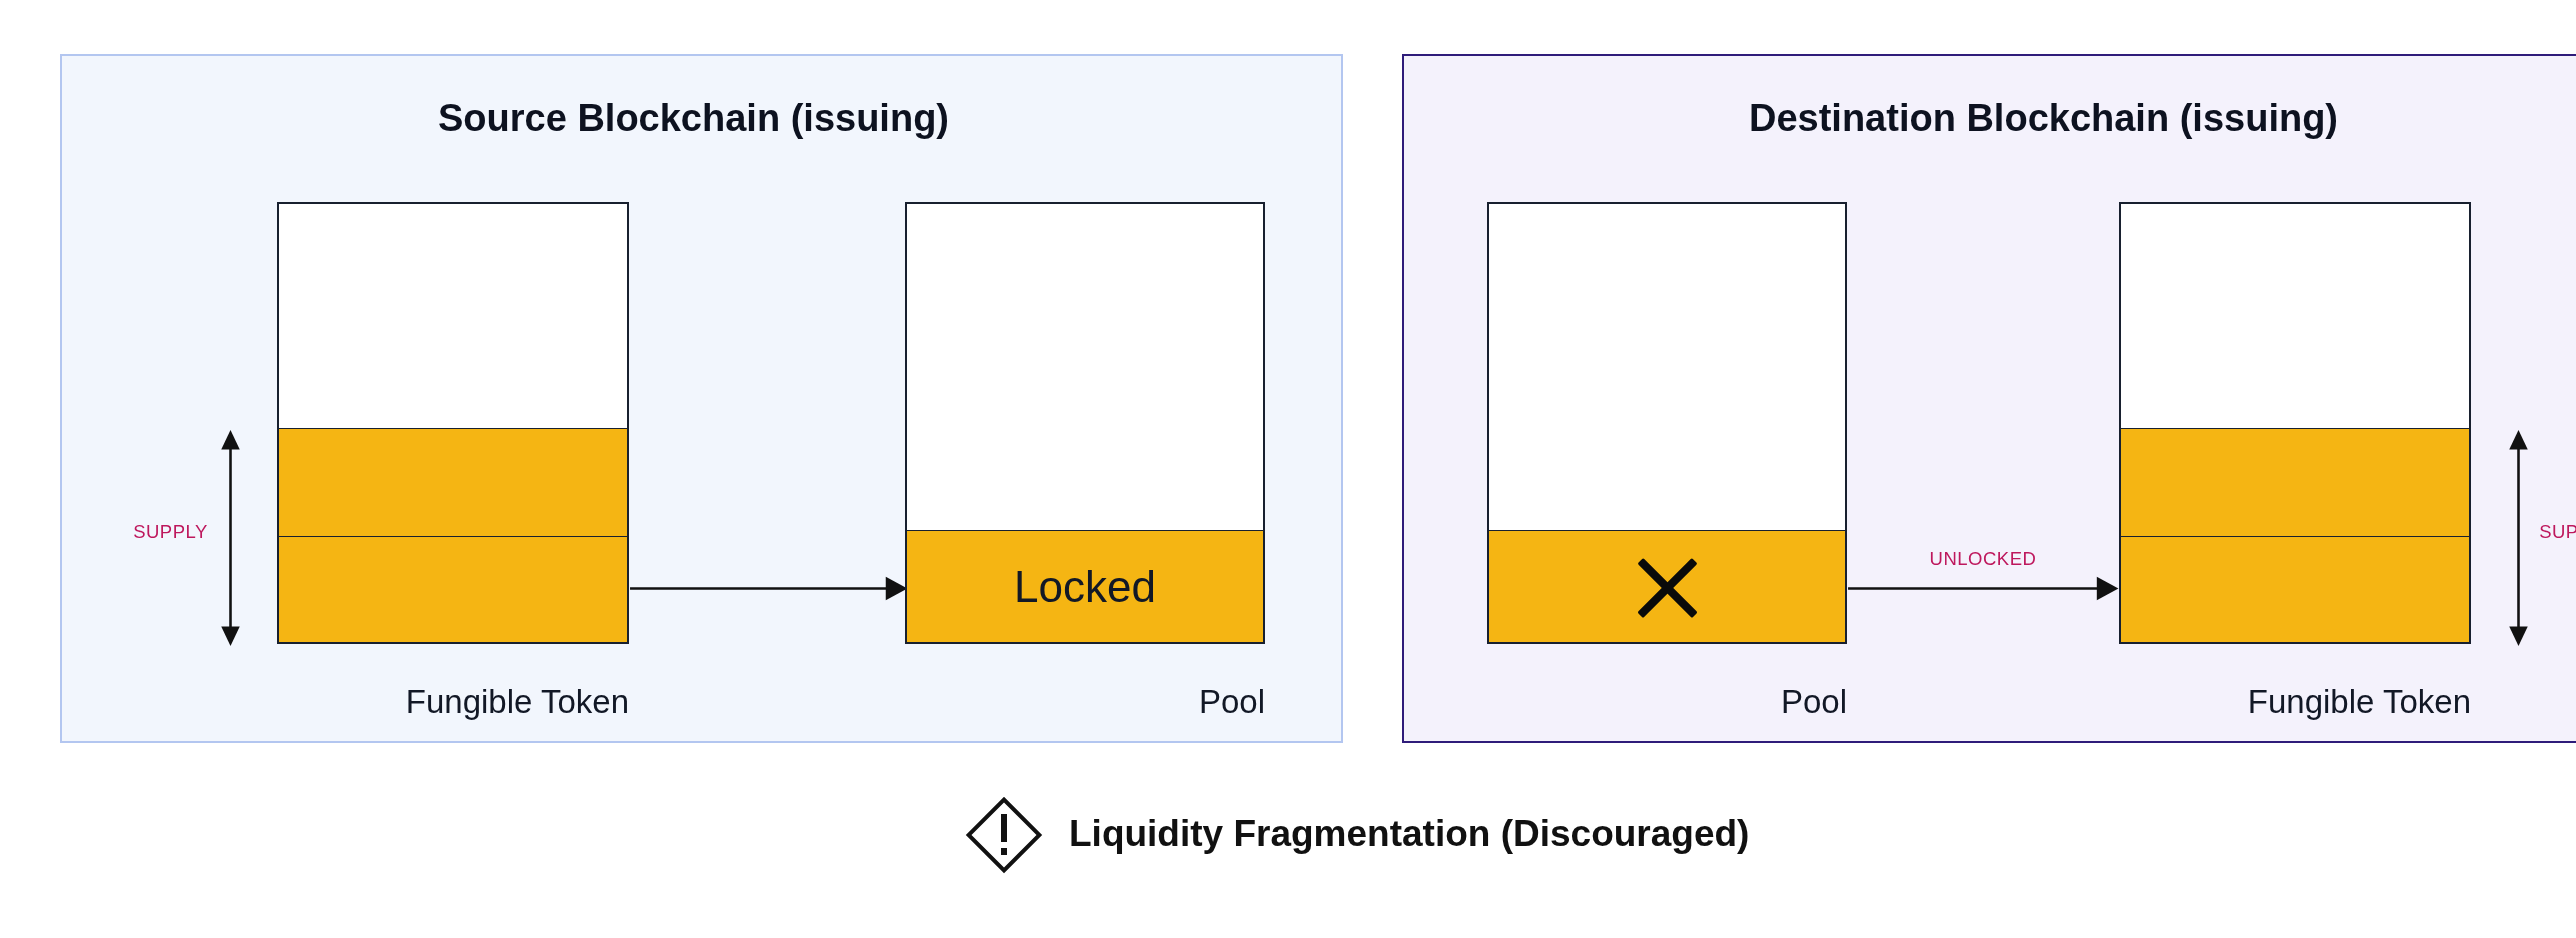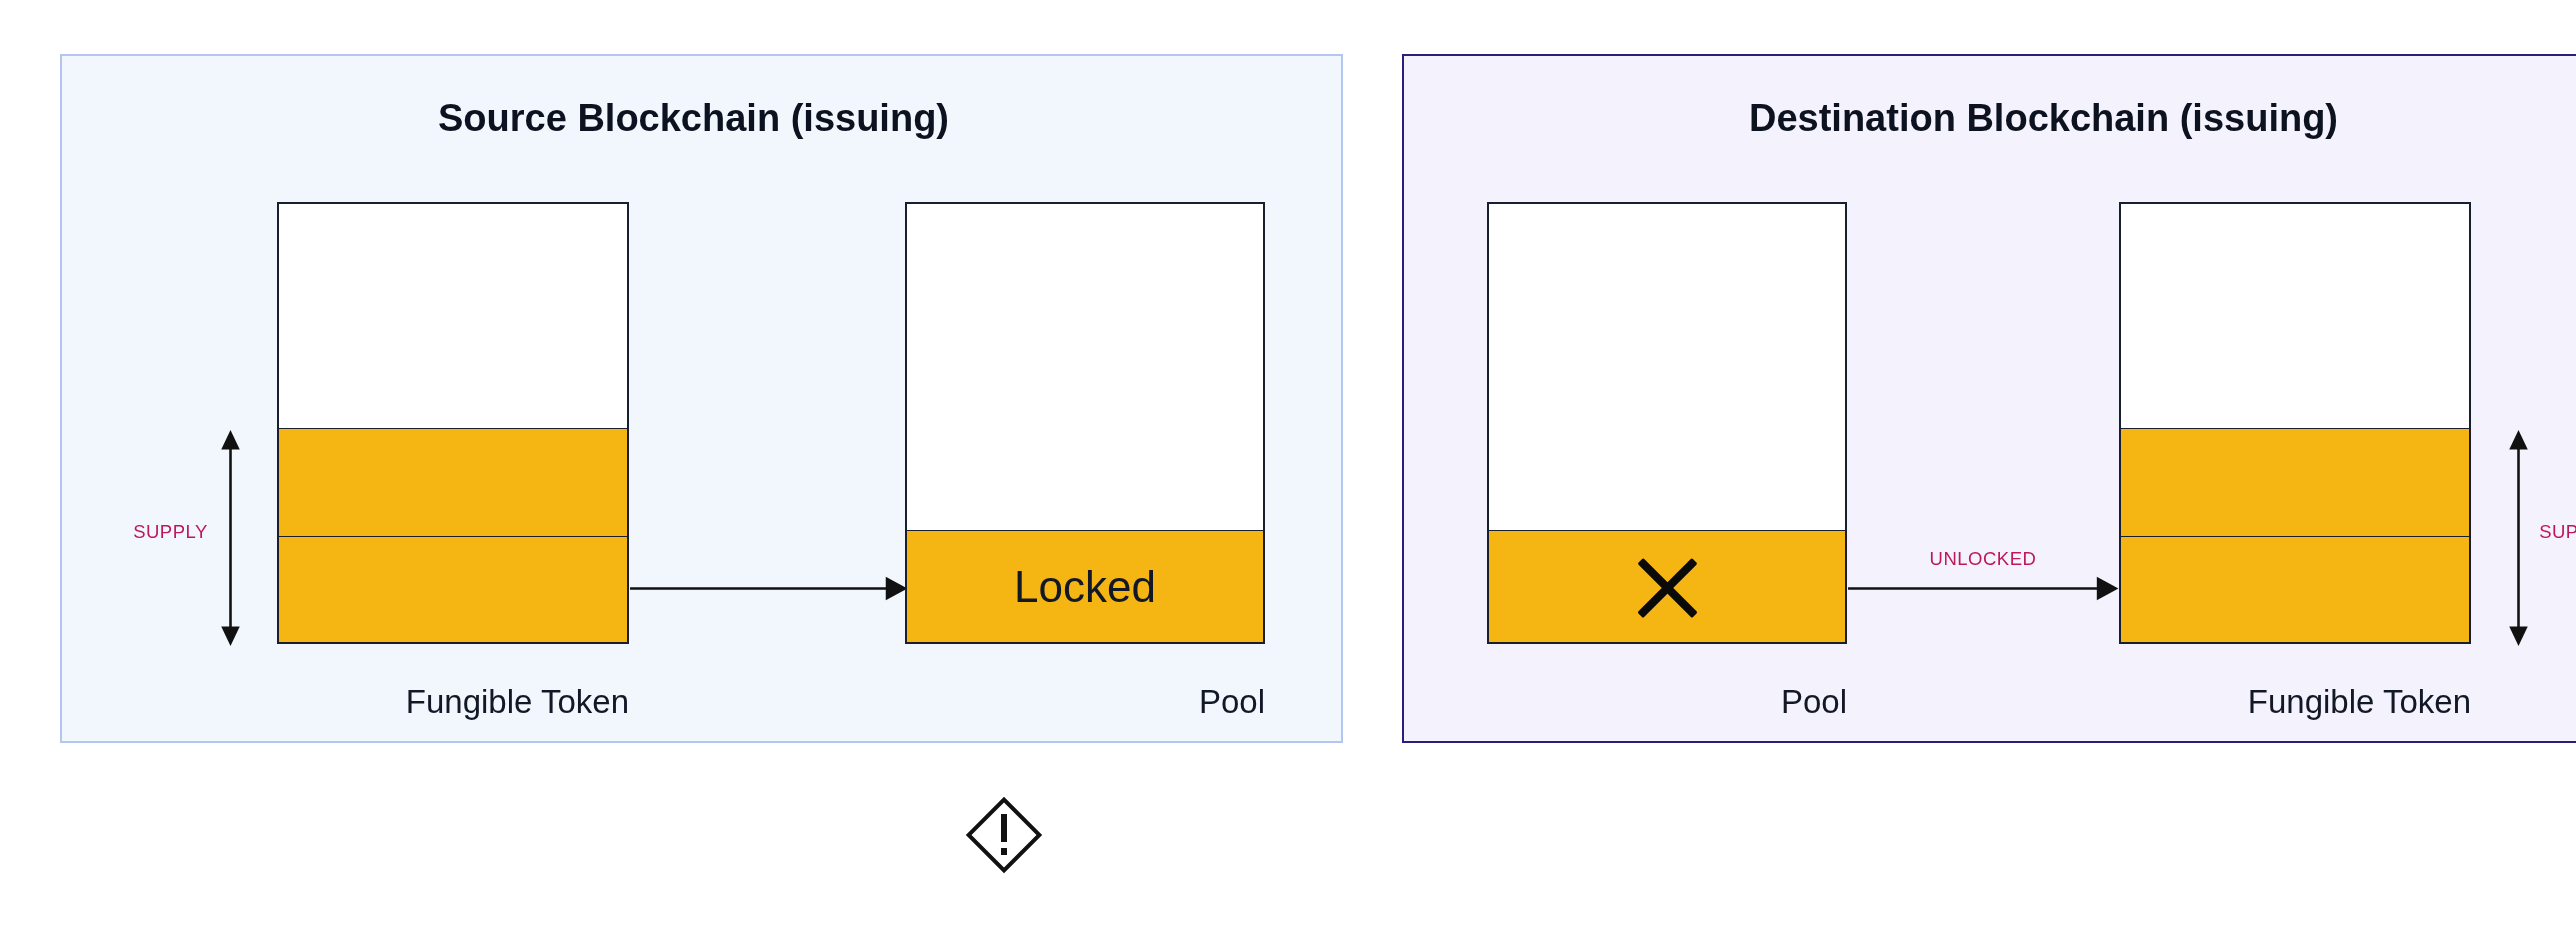--- a/index.html
+++ b/index.html
@@ -124,15 +124,16 @@
     <polygon points="4,40 22,2 40,40"></polygon>
     <polygon points="4,384 22,422 40,384"></polygon>
   </svg>
   <div class="small-caps-label" style="left:2512px;width:129px;top:520px;">SUPPLY</div>
 
   <div class="caption-icon">
     <div class="diamond"></div>
     <div class="excl-bar"></div>
     <div class="excl-dot"></div>
   </div>
+  <div class="caption-text">Liquidity Fragmentation (Discouraged)</div>
 
 </div>
 
 
 </body></html>

